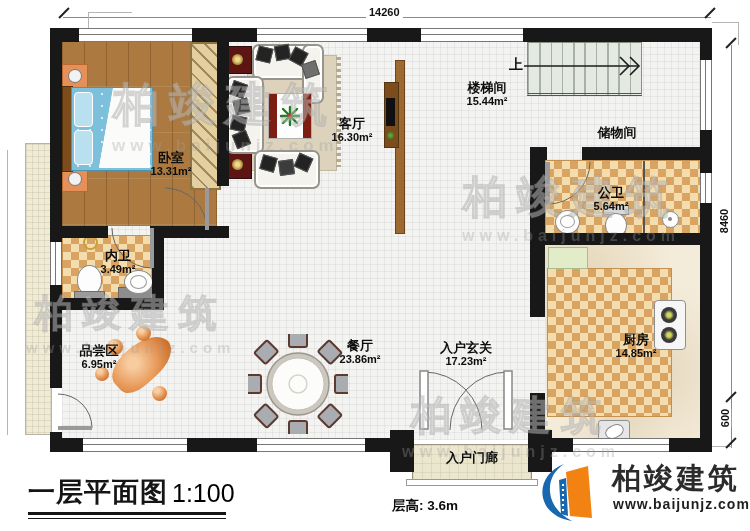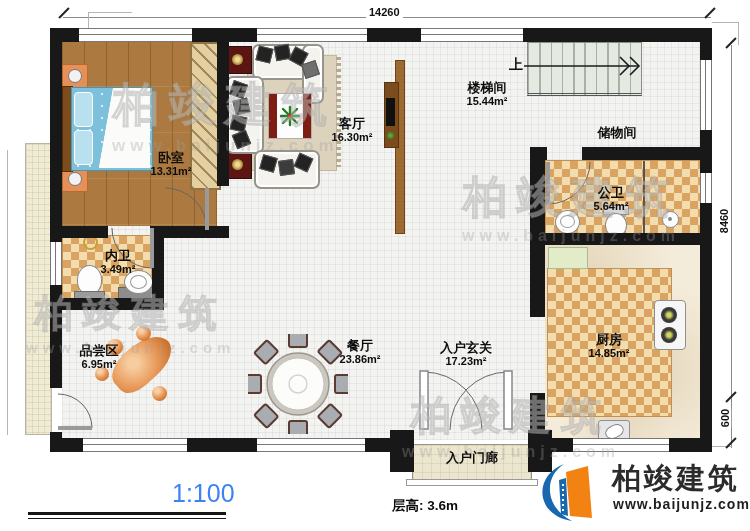--- a/index.html
+++ b/index.html
@@ -53,21 +53,21 @@
   .ball{position:absolute;border-radius:50%;
     background:radial-gradient(circle at 35% 30%,#f8cfa5 15%,#e1904d 55%,#c06020 90%);z-index:12;}
   .fixture{background:#fdfdfd;border:1.5px solid #8a8a8a;z-index:12;}
   
   .wm{position:absolute;z-index:40;text-align:center;pointer-events:none;}
   .wm .t{font-weight:900;white-space:nowrap;color:rgba(255,255,255,.30);
     -webkit-text-stroke:1.2px rgba(145,145,145,.38);letter-spacing:10px;}
   .wm .u{font-weight:bold;white-space:nowrap;color:rgba(160,160,160,.32);letter-spacing:5px;}
   
   .cap-title{position:absolute;left:28px;top:474px;font-size:27px;font-weight:900;color:#151515;letter-spacing:1px;z-index:60;}
-  .cap-scale{position:absolute;left:172px;top:479px;font-size:25px;font-weight:500;color:#3b82f6;z-index:60;}
+  .cap-scale{position:absolute;left:172px;top:479px;font-size:25px;font-weight:500;color:#000000;z-index:60;}
   .cap-u1{position:absolute;left:28px;top:512px;width:198px;height:2.5px;background:#151515;z-index:60;}
   .cap-u2{position:absolute;left:28px;top:518px;width:198px;height:1px;background:#151515;z-index:60;}
   .stat{position:absolute;font-size:13.5px;font-weight:bold;color:#0c0c0c;white-space:nowrap;z-index:60;}
   .brand-name{position:absolute;left:612px;top:459px;font-size:29px;font-weight:900;color:#2b2b2b;letter-spacing:3px;z-index:60;}
   .brand-url{position:absolute;left:613px;top:496px;font-size:14px;font-weight:bold;color:#1f1f1f;letter-spacing:1px;z-index:60;}
   svg{display:block;}
 </style>
 </head>
 <body>
 
@@ -346,28 +346,29 @@
     <div class="area">6.95m²</div>
   </div>
   <div class="rlabel" style="left:360px;top:352px">
     <div>餐厅</div>
     <div class="area">23.86m²</div>
   </div>
   <div class="rlabel" style="left:466px;top:354px">
     <div>入户玄关</div>
     <div class="area">17.23m²</div>
   </div>
-  <div class="rlabel" style="left:609px;top:346px">
+  <div class="rlabel" style="left:636px;top:346px">
     <div>厨房</div>
     <div class="area">14.85m²</div>
   </div>
   <div class="rlabel" style="left:472px;top:458px">
     <div>入户门廊</div>
   </div>
 
+  <div class="cap-title">一层平面图</div>
   <div class="cap-scale">1:100</div>
   <div class="cap-u1"></div>
   <div class="cap-u2"></div>
 
   <div class="stat" style="left:392px;top:497px">
     <span>层高:</span>
     <span>3.6m</span>
   </div>
 
   <svg class="abs" style="left:536px;top:458px;z-index:60" width="74" height="66" viewBox="0 0 74 66">

